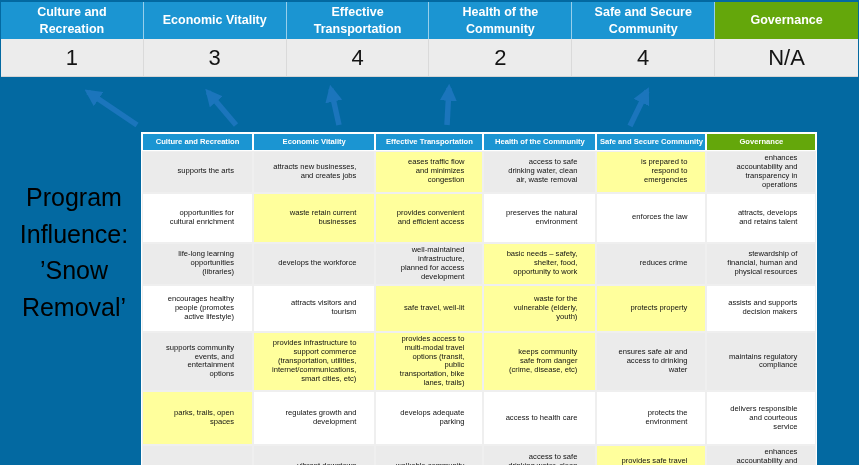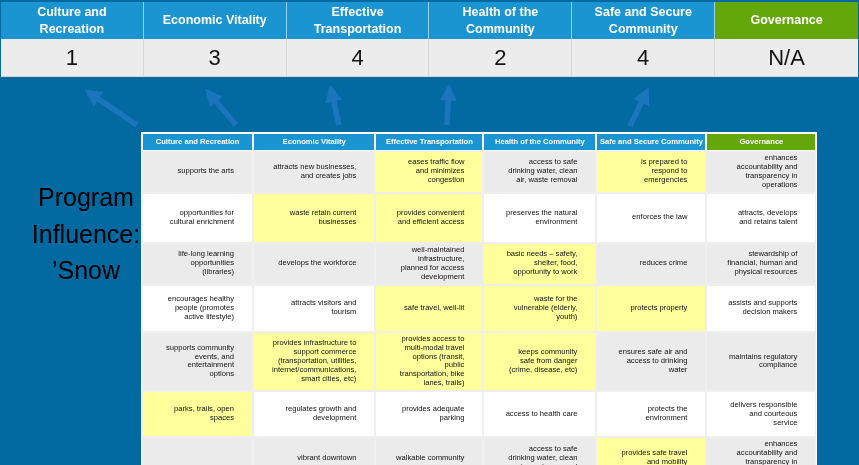--- a/index.html
+++ b/index.html
@@ -27,21 +27,21 @@
     font-size:22px;color:#141414;border-right:1px solid #dadada;
   }
   .sb-s:last-child{border-right:none;text-align:center;}
 
   
   .arrows{position:absolute;left:0;top:80px;width:859px;height:52px;}
 
   
   .program{
     position:absolute;left:0;top:179px;width:148px;text-align:center;
-    font-size:25px;line-height:1.46;color:#000;margin-left:12px;
+    font-size:25px;line-height:1.46;color:#000;
   }
 
   
   .matrix-wrap{position:absolute;left:141px;top:132px;}
   table.matrix{border-collapse:separate;border-spacing:2px;background:#fff;table-layout:fixed;}
   col.c0{width:109px}col.c1{width:108px}col.c2{width:106px}
   col.c3{width:111px}col.c4{width:108px}col.c5{width:108px}
   .matrix th{
     color:#fff;font-weight:bold;font-size:7.6px;line-height:1.12;
     text-align:center;vertical-align:middle;padding:1px 2px;height:16px;
@@ -55,21 +55,21 @@
     box-sizing:border-box;box-shadow:0 0 0 1px #efefef;
     overflow:hidden;
   }
   tr.band td:not(.hl){background:#ebebeb;}
   .matrix td.hl{background:#ffff9c;}
   tbody tr:nth-child(1) td{height:36px}
   tbody tr:nth-child(2) td{height:48px}
   tbody tr:nth-child(3) td{height:34px}
   tbody tr:nth-child(4) td{height:45px}
   tbody tr:nth-child(5) td{height:43px}
-  tbody tr:nth-child(6) td{height:44px}
+  tbody tr:nth-child(6) td{height:52px}
   tbody tr:nth-child(7) td{height:35px}
   tbody tr:nth-child(8) td{height:42px}
 </style>
 </head>
 <body>
 
 <div class="stage">
 
   <div class="scoreboard">
     <div class="sb-headers" id="sb-headers">
@@ -100,20 +100,21 @@
     <path d="M236,45 L208,12" stroke="#1b75bc" stroke-width="5.5" fill="none" marker-end="url(#ah)"></path>
     <path d="M339,45 L331,9" stroke="#1b75bc" stroke-width="5.5" fill="none" marker-end="url(#ah)"></path>
     <path d="M447,45 L449,8" stroke="#1b75bc" stroke-width="5.5" fill="none" marker-end="url(#ah)"></path>
     <path d="M630,46 L647,11" stroke="#1b75bc" stroke-width="5.5" fill="none" marker-end="url(#ah)"></path>
   </svg>
 
   <div class="program">
     <div>Program</div>
     <div>Influence:</div>
     <div>’Snow</div>
+    <div>Removal’</div>
   </div>
 
   <div class="matrix-wrap">
     <table class="matrix">
       <colgroup>
         <col class="c0">
           <col class="c1">
           <col class="c2">
           <col class="c3">
           <col class="c4">
@@ -166,21 +167,21 @@
             <td>supports community events, and entertainment options</td>
             <td class="hl">provides infrastructure to support commerce (transportation, utilities, internet/communications, smart cities, etc)</td>
             <td class="hl">provides access to multi-modal travel options (transit, public transportation, bike lanes, trails)</td>
             <td class="hl">keeps community safe from danger (crime, disease, etc)</td>
             <td>ensures safe air and access to drinking water</td>
             <td>maintains regulatory compliance</td>
           </tr>
           <tr>
             <td class="hl">parks, trails, open spaces</td>
             <td>regulates growth and development</td>
-            <td>provides adequate parking</td>
+            <td>develops adequate parking</td>
             <td>access to health care</td>
             <td>protects the environment</td>
             <td>delivers responsible and courteous service</td>
           </tr>
           <tr class="band">
             <td></td>
             <td>vibrant downtown</td>
             <td>walkable community</td>
             <td>access to safe drinking water, clean air, waste removal</td>
             <td class="hl">provides safe travel and mobility</td>

